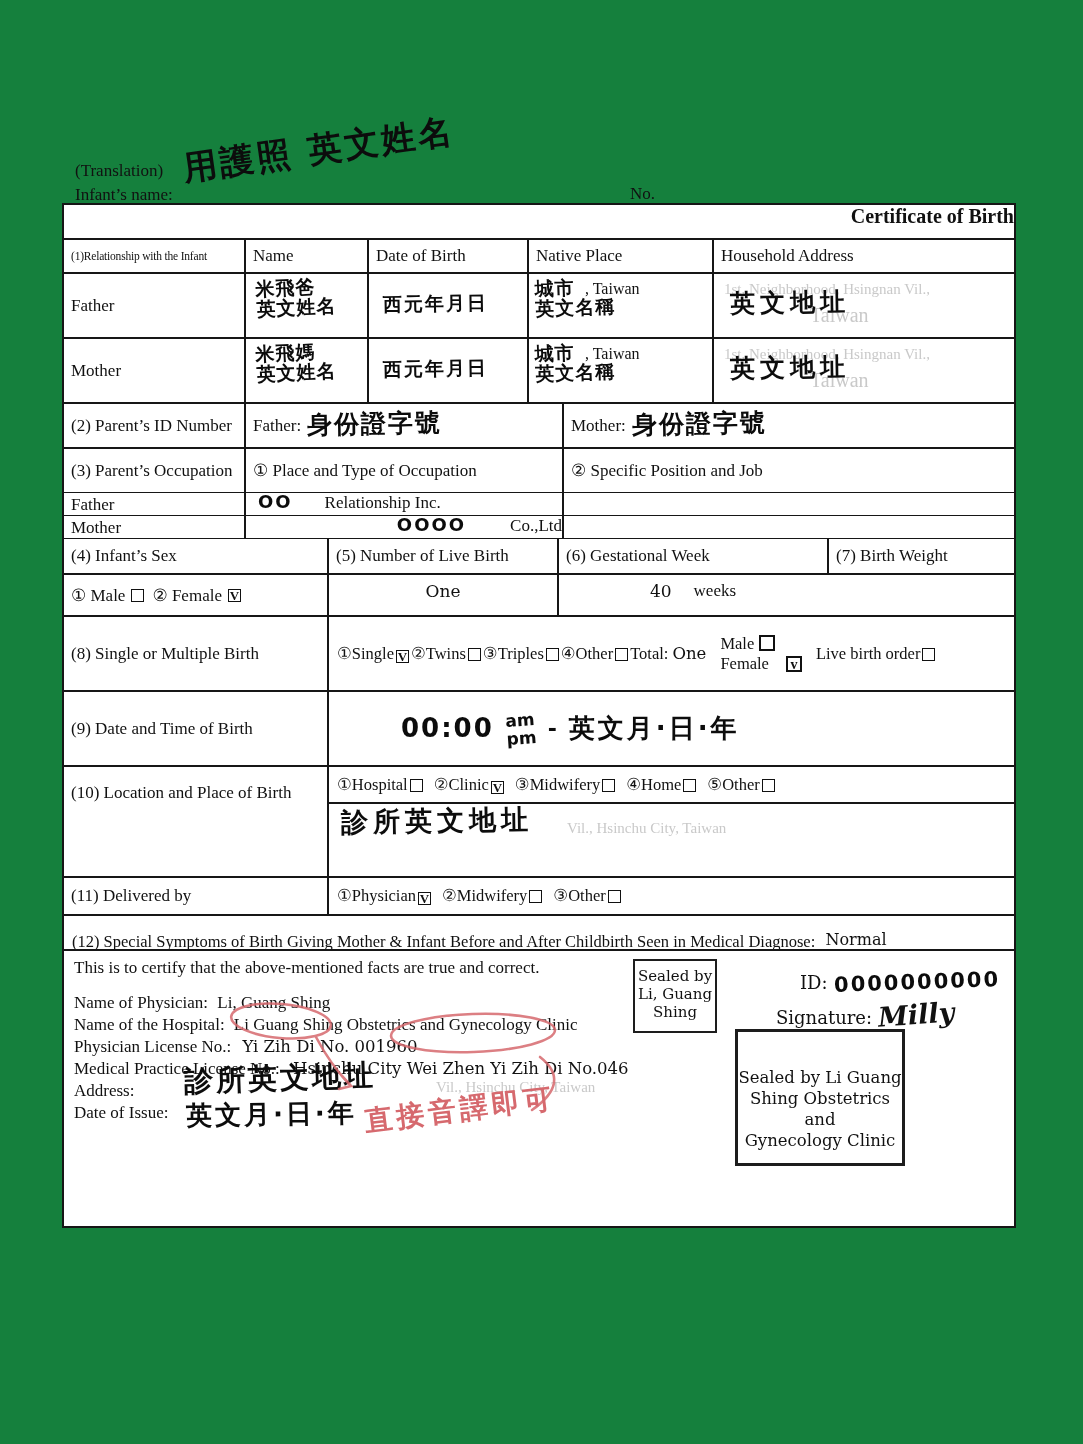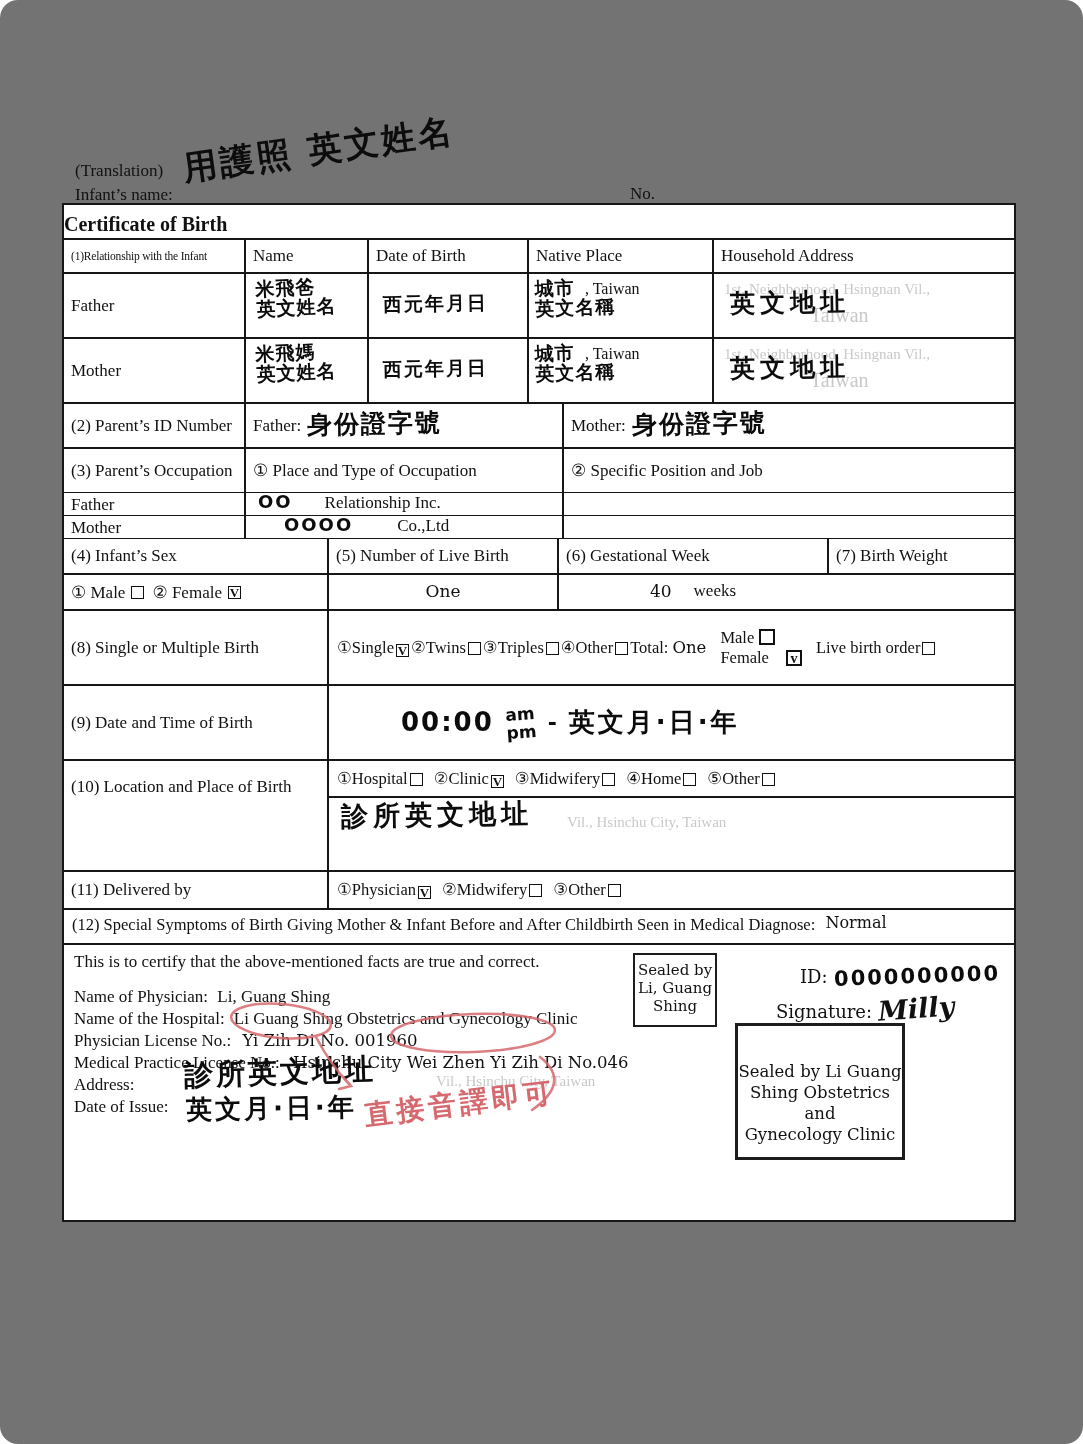--- a/index.html
+++ b/index.html
@@ -1,21 +1,20 @@
 <!DOCTYPE html>
 <html><head>
 <meta charset="utf-8">
 <style>
   * { margin:0; padding:0; box-sizing:border-box; }
   html,body { background:#ffffff; }
   .page {
-    position:relative; width:1083px; height:1444px; background:#737373;
+    position:relative; width:1083px; height:1444px; background:#15803d;
     font-family:"Liberation Serif", serif; color:#111;
     overflow:hidden;
-    border-radius:18px;
   }
   .serif  { font-family:"Liberation Serif", serif; }
   .georgia{ font-family:"DejaVu Serif", serif; }
   .hw {
     font-family:"DejaVu Sans", sans-serif; font-weight:600; color:#0c0c0c;
     line-height:1.05;
   }
   .hw-red {
     font-family:"DejaVu Sans", sans-serif; font-weight:700; color:#d6696e;
   }
@@ -32,28 +31,28 @@
   .tr  { display:flex; position:relative; }
   .tr + .tr { border-top:2px solid #161616; }
   .tr.thin + .tr, .tr + .tr.thin { border-top-width:1.5px; }
   .td  { border-left:2px solid #161616; position:relative; }
   .td:first-child { border-left:none; }
   .v-center { display:flex; align-items:center; }
   .pad { padding:2px 7px; }
   .flex1 { flex:1; }
 
   .h33{height:33px} .h34{height:34px} .h65{height:65px} .h45{height:45px}
-  .h23{height:23px} .h35{height:35px} .h42{height:36px} .h75{height:75px}
+  .h23{height:23px} .h35{height:35px} .h42{height:42px} .h75{height:75px}
   .h89{height:111px} .h38{height:38px} .h230{height:277px}
 
   .w-rel{width:180px} .w-name{width:123px} .w-dob{width:160px} .w-nat{width:185px}
   .w-lbl{width:263px} .w-idm{width:318px}
   .w-c5{width:230px} .w-c6{width:270px}
 
-  .title-cell { flex:1; text-align:left; font-size:20px; font-weight:bold; padding-top:8px; }
+  .title-cell { flex:1; text-align:right; font-size:20px; font-weight:bold; padding-top:0; }
   .hdr { font-size:17px; }
   .hdr-rel { font-size:11.5px; letter-spacing:-0.2px; white-space:nowrap; }
   .cell-label { font-size:17px; }
 
   
   .hw-name { position:absolute; left:10px; top:4px; font-size:19px; transform:rotate(-3deg); letter-spacing:1px; }
   .hw-dob  { position:absolute; left:14px; top:20px; font-size:19px; letter-spacing:2px; transform:rotate(-1deg); }
   .typed-taiwan { position:absolute; left:56px; top:6px; font-size:16px; }
   .hw-nat  { position:absolute; left:6px; top:4px; font-size:19px; transform:rotate(-2deg); letter-spacing:1px; }
   .hw-house{ position:absolute; left:16px; top:16px; font-size:25px; letter-spacing:5px; transform:rotate(-1deg); }
@@ -93,21 +92,21 @@
   .hw-time { font-size:26px; letter-spacing:2px; }
   .ampm { display:flex; flex-direction:column; font-size:17px; line-height:18px; transform:rotate(-4deg); }
   .hw-datenote { font-size:26px; letter-spacing:3px; }
 
   
   .sub1 { height:37px; border-bottom:2px solid #161616; display:flex; align-items:center; gap:9px; padding-left:8px; }
   .sub2 { position:relative; height:48px; }
   .hw-loc { position:absolute; left:12px; top:3px; font-size:27px; letter-spacing:5px; transform:rotate(-1deg); }
   .floc { left:238px; top:16px; font-size:15px; }
 
-  .row12-cell { flex:1; padding:5px 8px; font-size:16.5px; }
+  .row12-cell { flex:1; padding:16px 8px; font-size:16.5px; }
   .normal-val { font-size:16px; position:relative; top:-2px; margin-left:6px; }
 
   
   .cert { flex:1; position:relative; font-size:17px; }
   .cert .line { position:absolute; left:10px; white-space:nowrap; }
   .statement { top:7px; }
   .ln-phys { top:42px; } .ln-hosp { top:64px; } .ln-lic { top:86px; }
   .ln-prac { top:108px; } .ln-addr { top:130px; } .ln-issue { top:152px; }
   .g-val { font-size:16.5px; }
   .hw-addr  { position:absolute; left:120px; top:112px; font-size:29px; letter-spacing:3px; transform:rotate(-2deg); }
@@ -226,21 +225,21 @@
       <div class="td w-rel pad cell-label">Father</div>
       <div class="td w-idm" style="padding-left:12px; white-space:nowrap;">
         <span class="hw hw-circles">OO</span>
         <span class="occ-typed" style="margin-left:28px;">Relationship Inc.</span>
       </div>
       <div class="td flex1"></div>
     </div>
 
     <div class="tr h23 thin">
       <div class="td w-rel pad cell-label">Mother</div>
-      <div class="td w-idm" style="padding-left:38px; white-space:nowrap;">
+      <div class="td w-idm" style="padding-left:38px; white-space:nowrap;text-align:right;">
         <span class="hw hw-circles">OOOO</span>
         <span class="occ-typed" style="margin-left:40px;">Co.,Ltd</span>
       </div>
       <div class="td flex1"></div>
     </div>
 
     <div class="tr h35">
       <div class="td w-lbl v-center pad cell-label">(4) Infant’s Sex</div>
       <div class="td w-c5 v-center pad cell-label">(5) Number of Live Birth</div>
       <div class="td w-c6 v-center pad cell-label">(6) Gestational Week</div>

